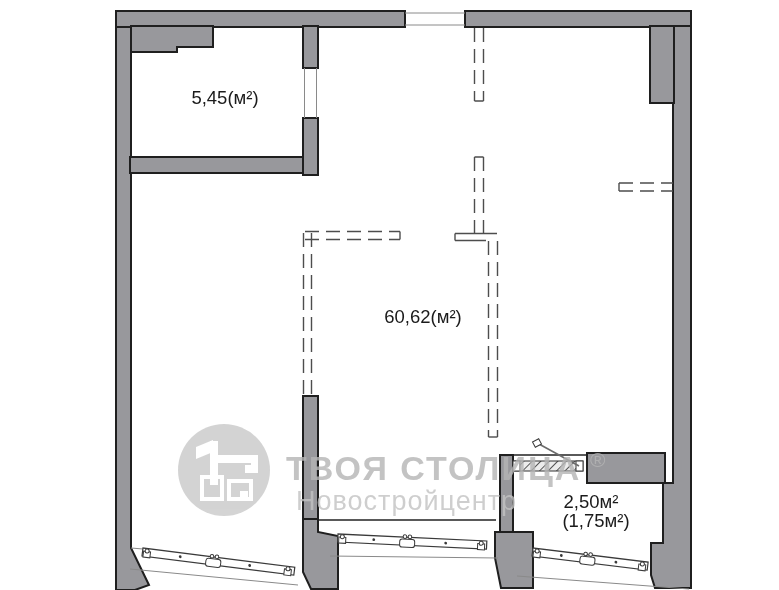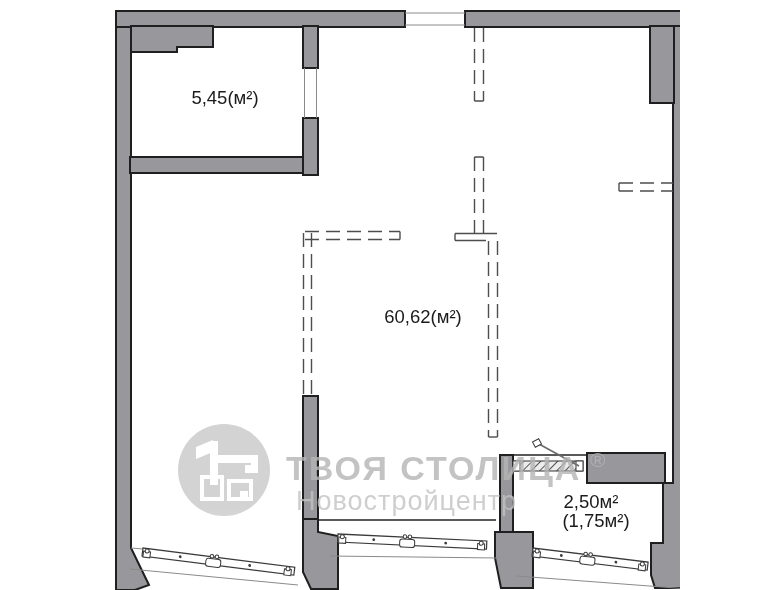--- a/index.html
+++ b/index.html
@@ -1,16 +1,16 @@
 <!DOCTYPE html>
 <html style="--background: #ffffff; --wall-fill: #98989c; --outline: #1f1f1f; --dashed-line: #4d4d4d; --watermark-text: #b5b5b5; --watermark-subtitle: #c3c3c3; --watermark-logo: #c9c9c9; --label-text: #1b1b1b;"><head>
 <meta charset="utf-8">
 <style>
   html,body{margin:0;padding:0;background:var(--background,#fff);}
-  .stage{position:relative;width:680px;height:590px;background:var(--background,#fff);overflow:hidden;
+  .stage{position:relative;width:779px;height:590px;background:var(--background,#fff);overflow:hidden;
          font-family:"Liberation Sans",sans-serif;}
   .stage svg{position:absolute;left:0;top:0;}
   .wall{fill:var(--wall-fill,#98989c);stroke:var(--outline,#1f1f1f);stroke-width:2;stroke-linejoin:miter;}
   .thin{stroke:#8a8a8a;stroke-width:1;fill:none;}
   .edge{stroke:#222;stroke-width:1.6;fill:none;}
   .dash{stroke:var(--dashed-line,#4d4d4d);stroke-width:1.4;fill:none;stroke-dasharray:14 7;}
   .dashcap{stroke:var(--dashed-line,#4d4d4d);stroke-width:1.4;fill:none;}
   .winband{fill:#fff;stroke:#3a3a3a;stroke-width:1.2;}
   .fit{fill:#fff;stroke:#3a3a3a;stroke-width:1;}
   .dot{fill:#3a3a3a;}

